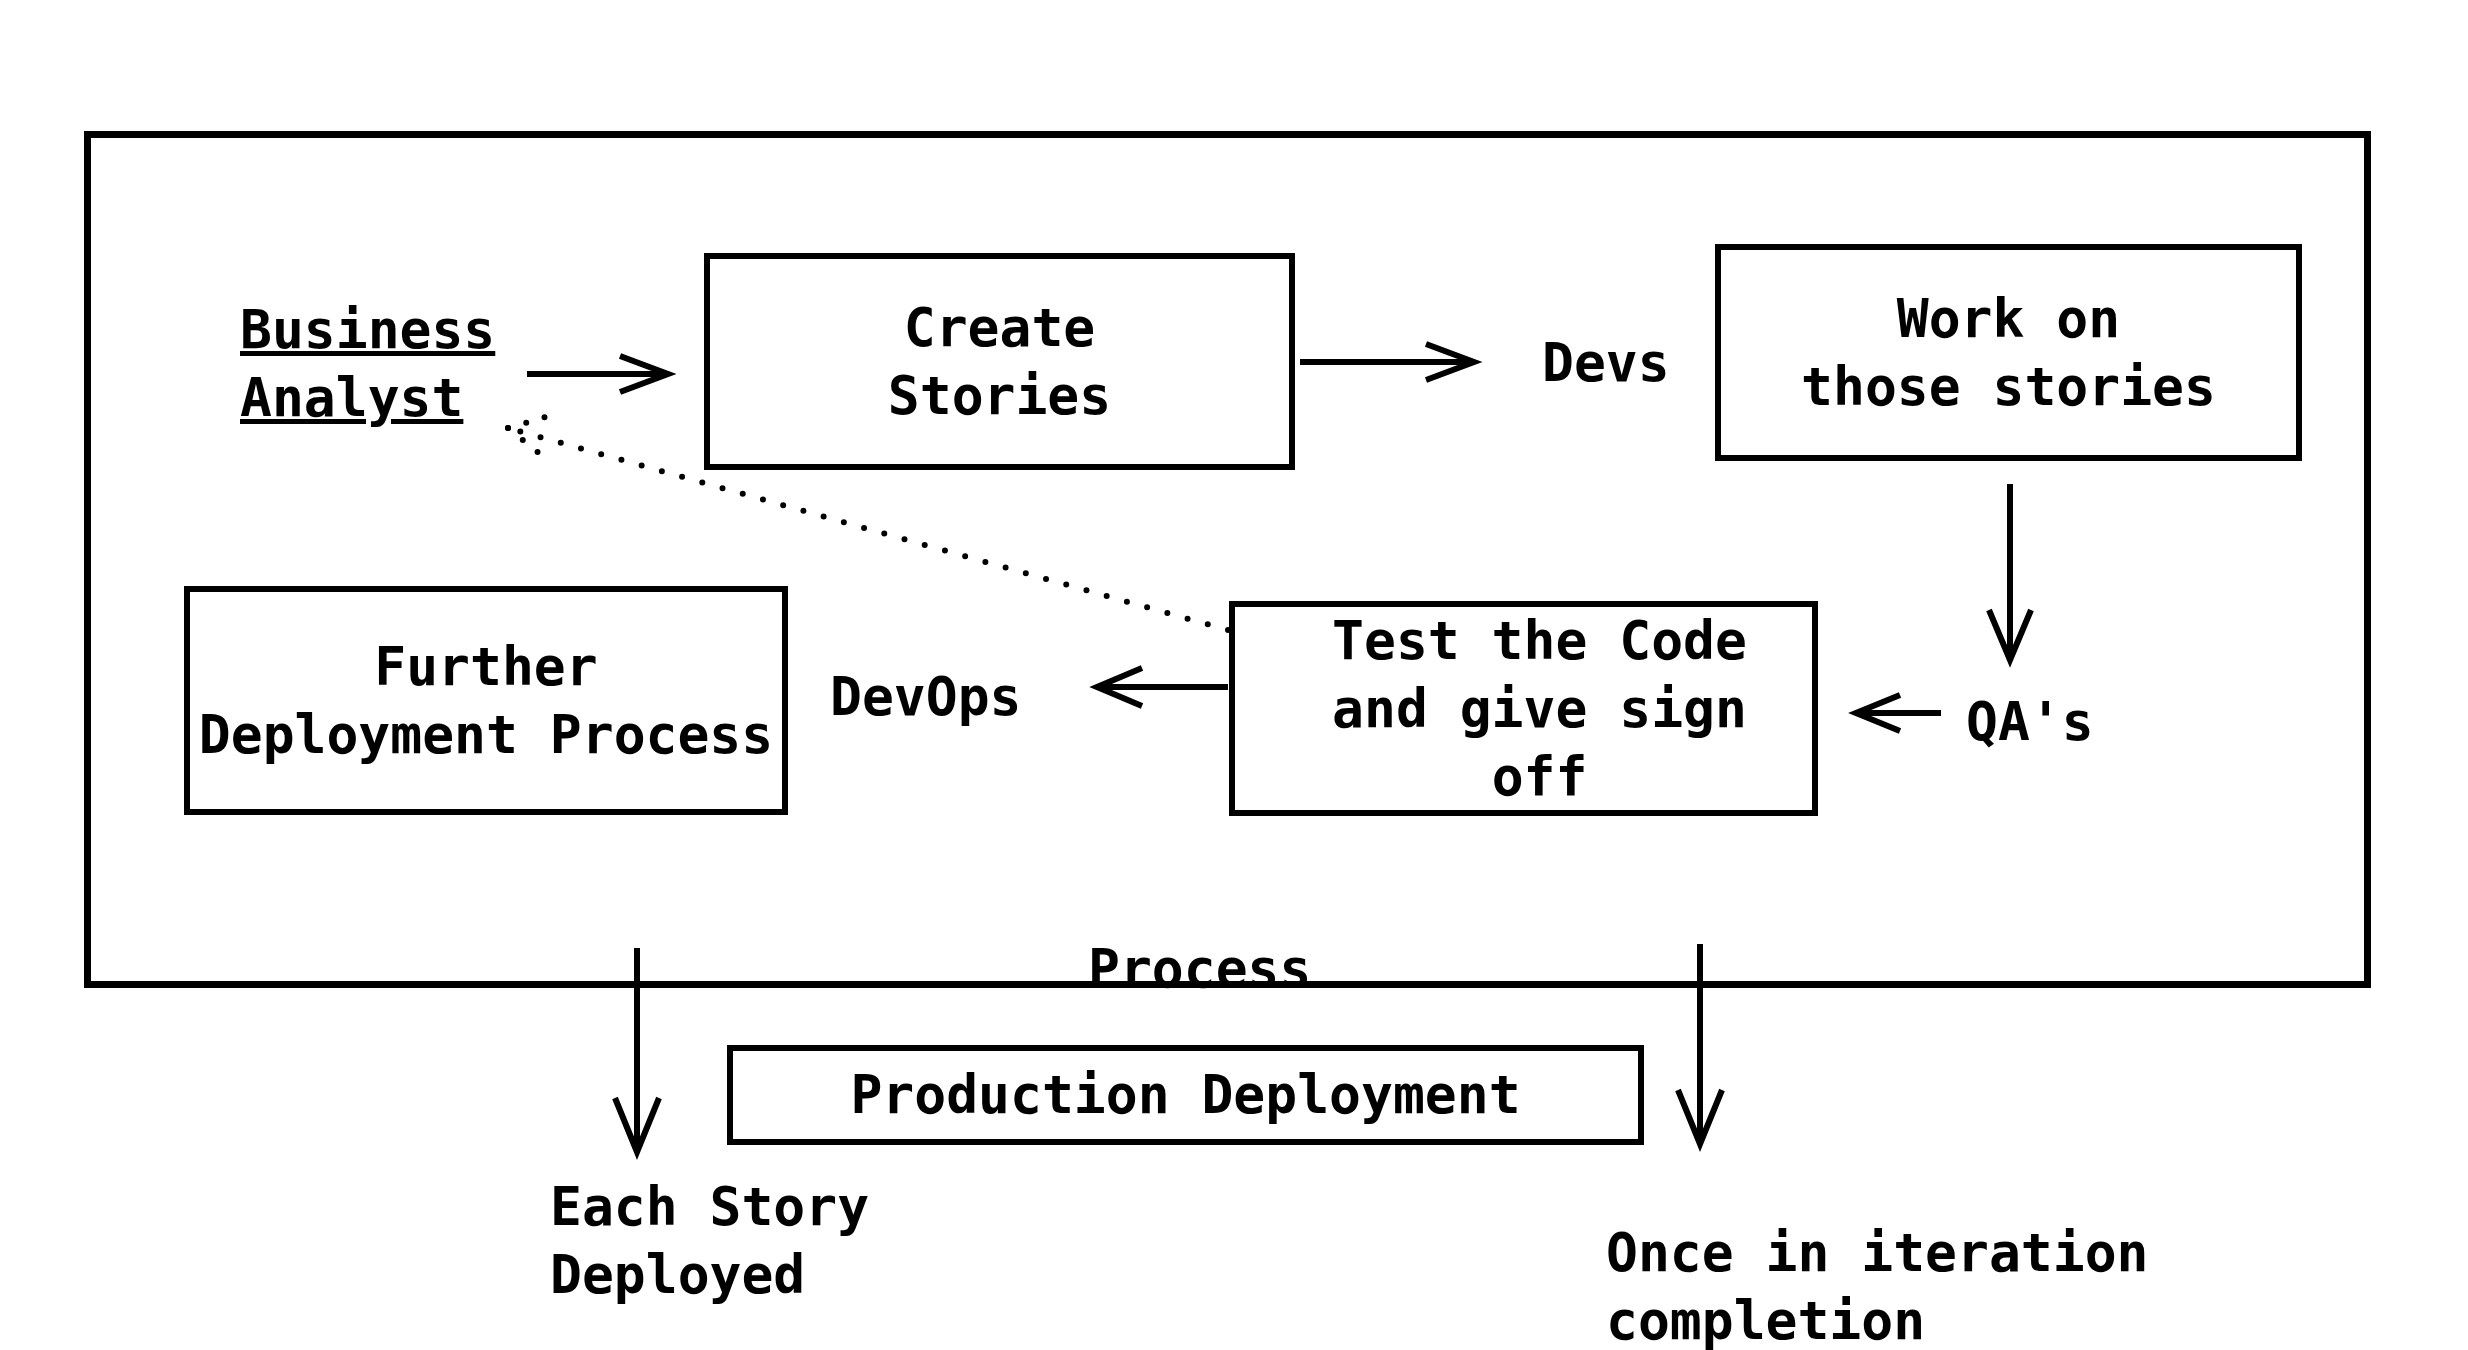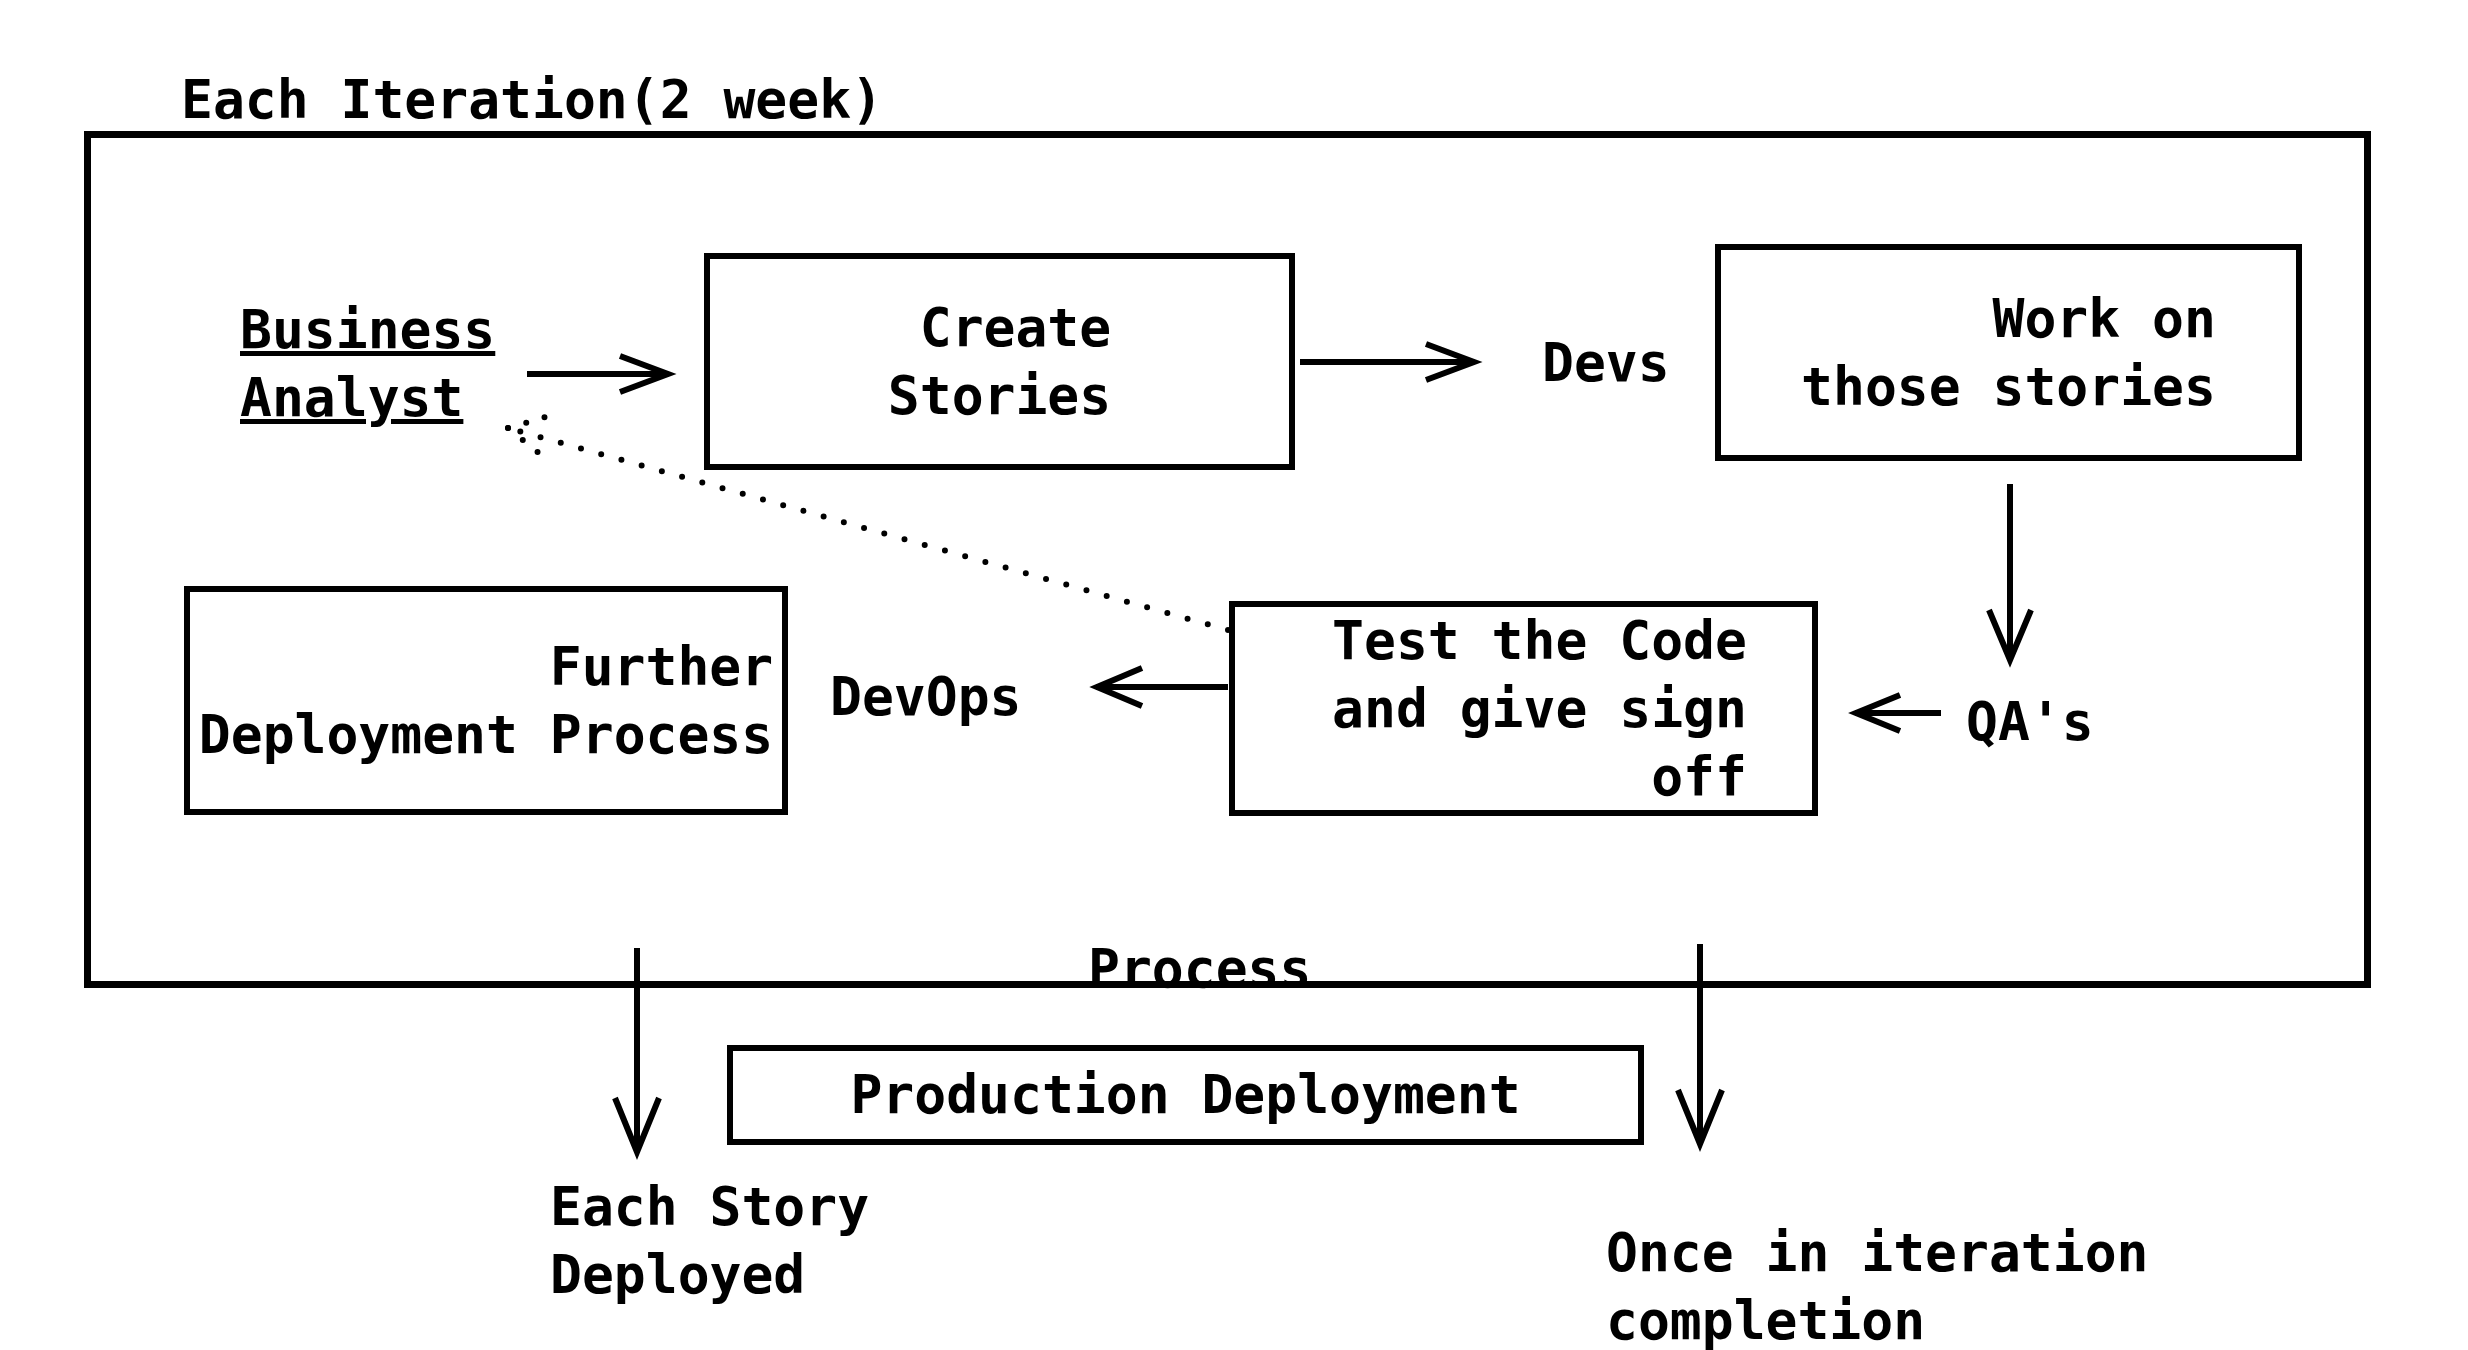--- a/index.html
+++ b/index.html
@@ -30,21 +30,21 @@
     background: #ffffff;
     box-sizing: border-box;
     display: flex;
     align-items: center;
     justify-content: center;
   }
   .box .box-label {
     font-size: 53px;
     line-height: 68px;
     white-space: pre-line;
-    text-align: right;
+    text-align: center;
     color: #000000;
   }
   #outer-box {
     position: absolute;
     left: 84px;
     top: 131px;
     width: 2287px;
     height: 857px;
     border: 7px solid #000000;
     box-sizing: border-box;
@@ -119,21 +119,20 @@
       <polyline points="615,1098 637,1152 659,1098"></polyline>
     </g>
     <g>
       <line x1="1700" y1="944" x2="1700" y2="1140"></line>
       <polyline points="1678,1090 1700,1144 1722,1090"></polyline>
     </g>
   </svg>
 
   <div id="outer-box"></div>
 
-  <div class="label" id="lbl-title">Each Iteration(2 week)</div>
 
   <div class="label" id="lbl-ba">Business
 Analyst</div>
   <div class="label" id="lbl-devs">Devs</div>
   <div class="label" id="lbl-qas">QA's</div>
   <div class="label" id="lbl-devops">DevOps</div>
   <div class="label" id="lbl-output">Process</div>
   <div class="label" id="lbl-story">Each Story
 Deployed</div>
   <div class="label" id="lbl-once">Once in iteration

